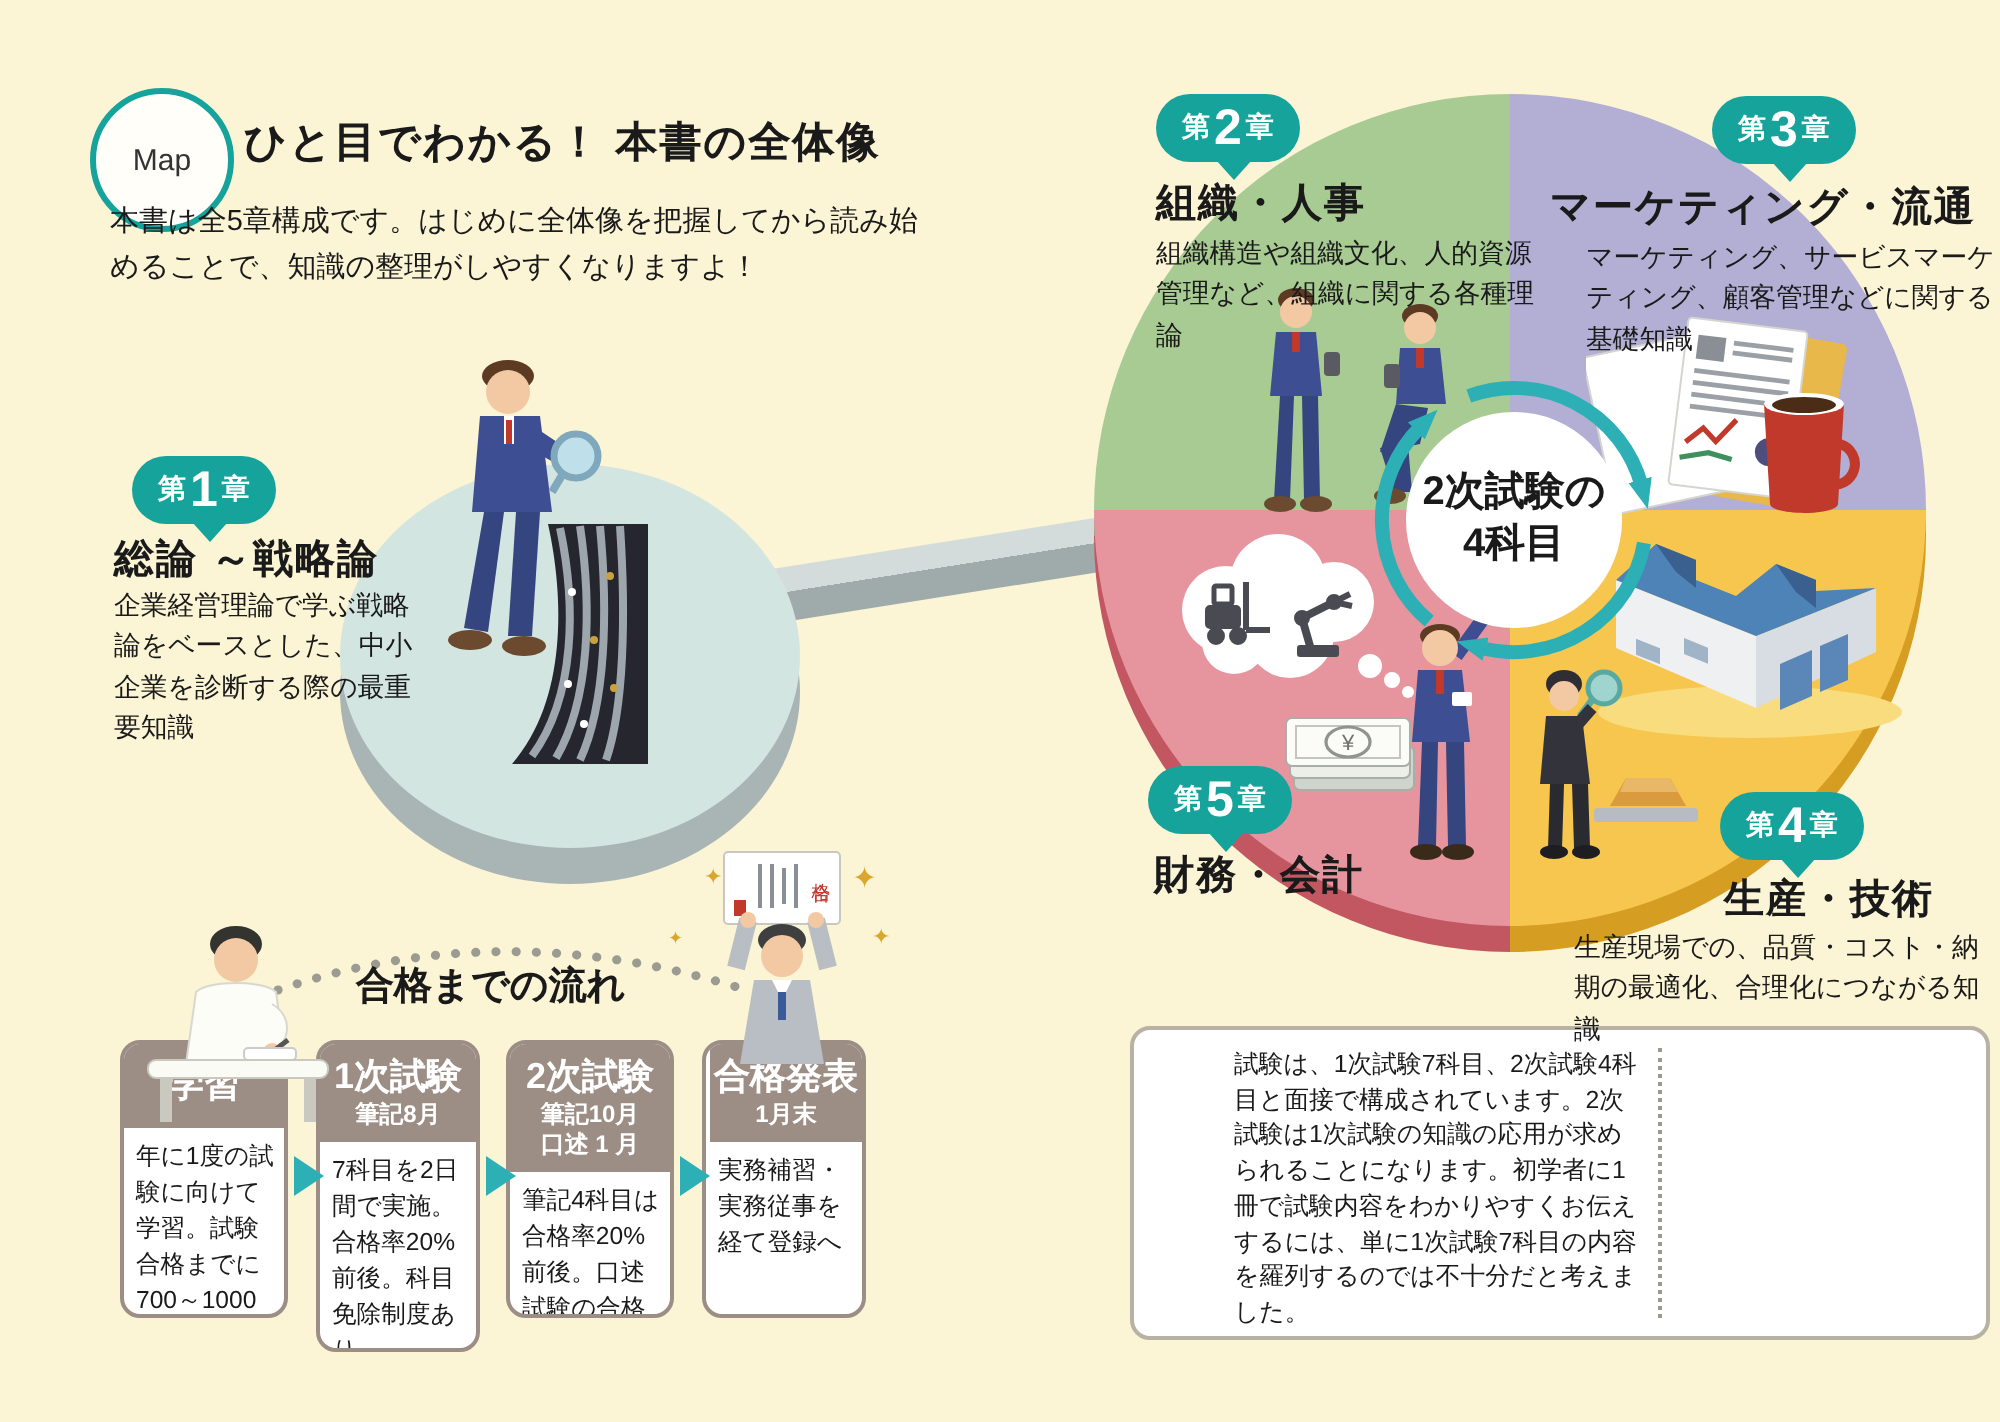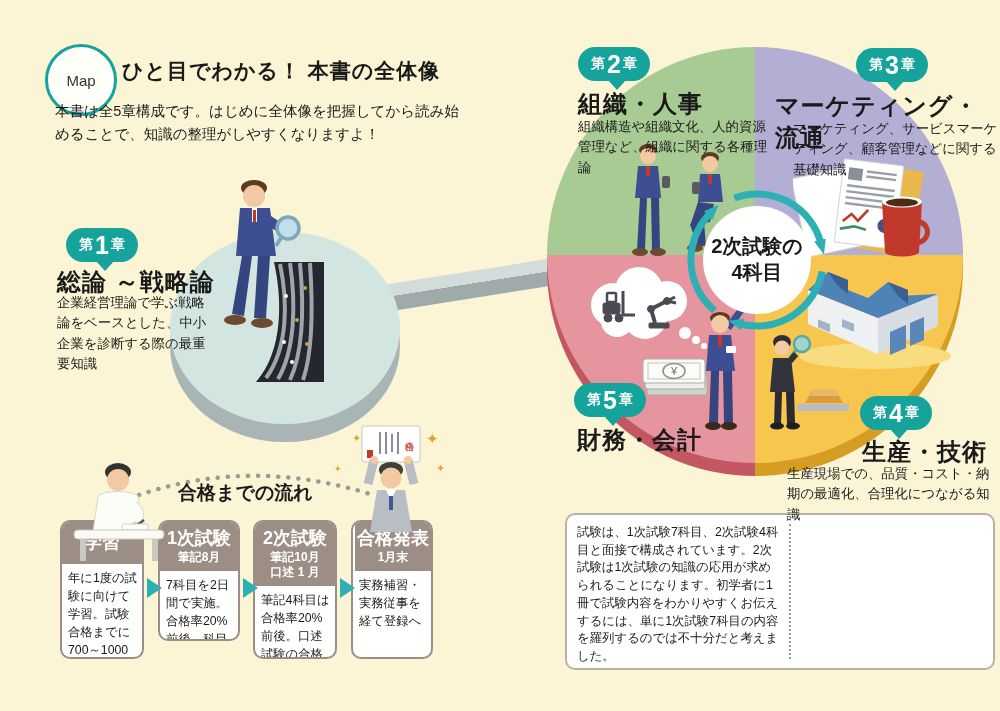--- a/index.html
+++ b/index.html
@@ -12,21 +12,21 @@
     background:#fffef8;display:flex;align-items:center;justify-content:center;font-size:15px;color:#333;}
   .page-title{left:122px;top:57px;font-size:21px;font-weight:bold;letter-spacing:1px;}
   .page-intro{left:55px;top:100px;width:404px;font-size:14.5px;line-height:1.58;font-weight:500;}
   
   .badge{height:34px;background:#16a39b;color:#fff;border-radius:17px;display:flex;align-items:center;
     justify-content:center;padding:0 13px;z-index:7;}
   .badge .bp{font-size:14px;font-weight:bold;}
   .badge .bn{font-size:25px;font-weight:bold;line-height:1;margin:0 2px;}
   .badge-tail{position:absolute;left:42%;bottom:-9px;width:0;height:0;
     border-left:9px solid transparent;border-right:9px solid transparent;border-top:10px solid #16a39b;}
-  .ch-title{font-size:24px;font-weight:bold;letter-spacing:1px;z-index:7;}
+  .ch-title{font-size:20px;font-weight:bold;letter-spacing:1px;z-index:7;}
   .ch-desc{font-size:13.4px;line-height:1.52;font-weight:500;z-index:7;}
   
   .pie-rim{left:547px;top:60px;width:416px;height:416px;border-radius:50%;z-index:1;
     background:conic-gradient(#968fc0 0 25%, #d59d22 0 50%, #c25762 0 75%, #86a877 0 100%);}
   .pie{left:547px;top:47px;width:416px;height:416px;border-radius:50%;z-index:2;
     background:conic-gradient(#b3aed3 0 25%, #f7c64e 0 50%, #e6959f 0 75%, #a8cb93 0 100%);}
   .hub-circle{left:703px;top:206px;width:108px;height:108px;background:#fff;border-radius:50%;z-index:5;}
   .hub-arrows{left:680px;top:183px;z-index:5;}
   .hub-label{left:692px;top:233px;width:130px;text-align:center;font-size:20px;font-weight:bold;
     line-height:1.32;z-index:6;}
@@ -44,21 +44,21 @@
   .fh2{font-size:12px;font-weight:bold;line-height:1.25;}
   .fh2:empty{display:none;}
   .flow-body{padding:6px 5px 4px 6px;font-size:12.3px;line-height:1.46;font-weight:500;}
   .flow-arrow{width:0;height:0;border-top:10px solid transparent;border-bottom:10px solid transparent;
     border-left:15px solid #2cb0b5;z-index:4;}
   .sparkle{color:#d9a62e;z-index:6;}
   
   .notes{left:565px;top:513px;width:430px;height:157px;background:#fff;border:2px solid #b7b2a3;
     border-radius:10px;display:flex;padding:9px 10px;box-sizing:border-box;z-index:3;}
   .note-col{width:50%;font-size:12.4px;line-height:1.43;font-weight:500;}
-  .note-col.first{border-right:2px dotted #9a9a8f;padding-right:9px;margin-right:9px;}
+  .note-col.first{border-right:2px dotted #9a9a8f;padding-right:9px;margin-right:9px;margin-left:40px;}
   svg{display:block;}
 </style>
 </head>
 <body>
 
 <div id="stage">
 
   <div class="abs map-circle">
     <span>Map</span>
   </div>
@@ -315,21 +315,21 @@
 
   <div class="abs flow-card" style="left:60px;top:520px;width:84px;height:139px;">
     <div class="flow-head" style="padding-top:9px;padding-bottom:10px;">
       <div class="fh1">学習</div>
 
     </div>
     <div class="flow-body">年に1度の試験に向けて学習。試験合格までに700～1000時間</div>
   </div>
   <div class="abs flow-arrow" style="left:147px;top:578px;"></div>
 
-  <div class="abs flow-card" style="left:158px;top:520px;width:82px;height:121px;">
+  <div class="abs flow-card" style="left:158px;top:520px;width:82px;height:156px;">
     <div class="flow-head">
       <div class="fh1">1次試験</div>
       <div class="fh2 pre">筆記8月</div>
     </div>
     <div class="flow-body">7科目を2日間で実施。合格率20%前後。科目免除制度あり</div>
   </div>
   <div class="abs flow-arrow" style="left:243px;top:578px;"></div>
 
   <div class="abs flow-card" style="left:253px;top:520px;width:84px;height:139px;">
     <div class="flow-head">

